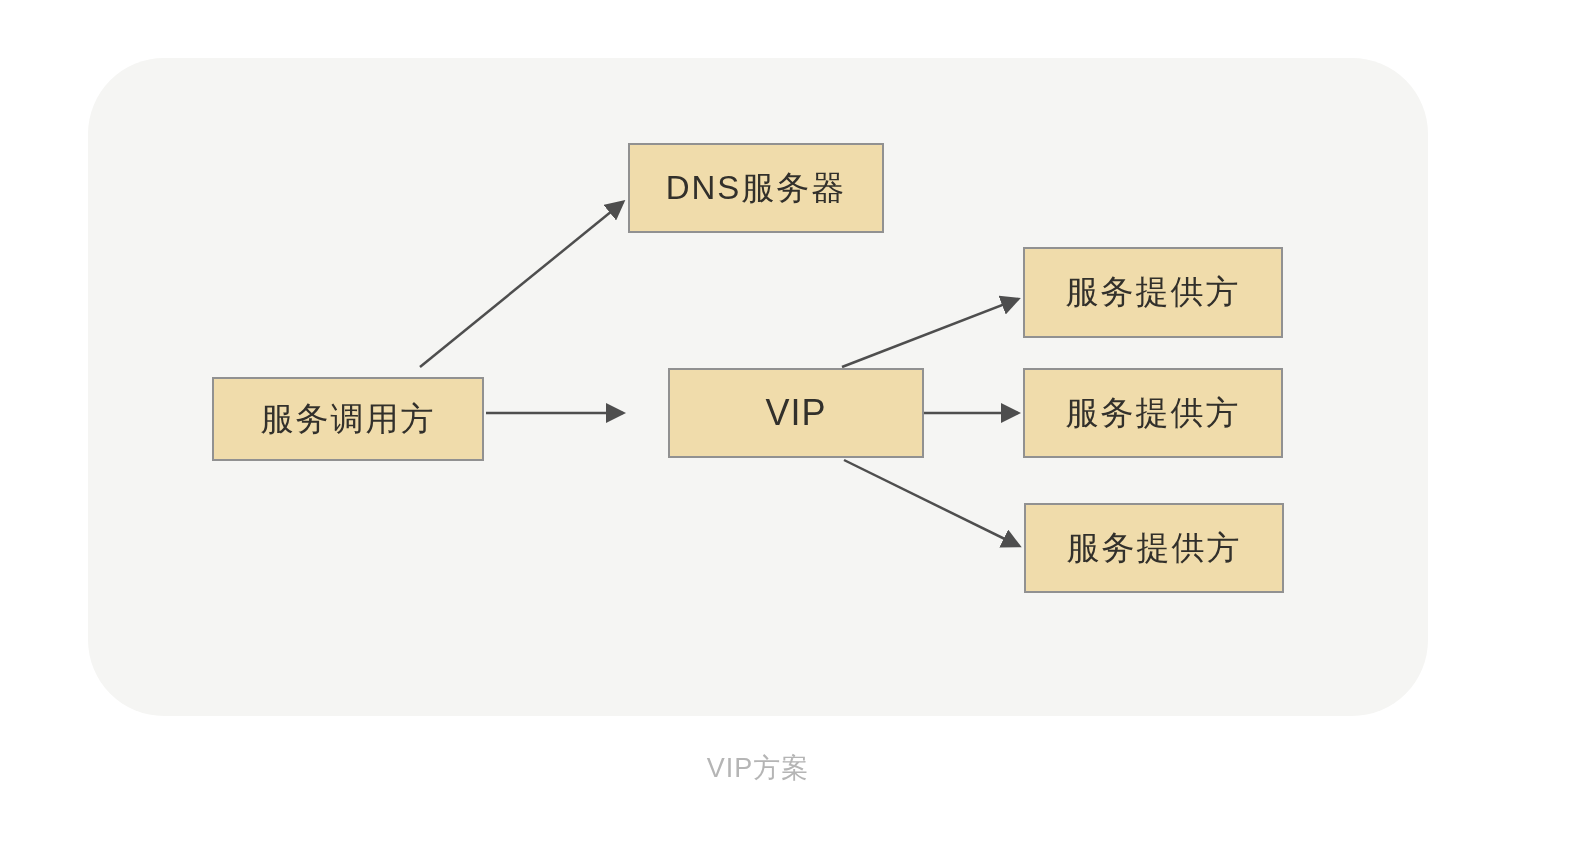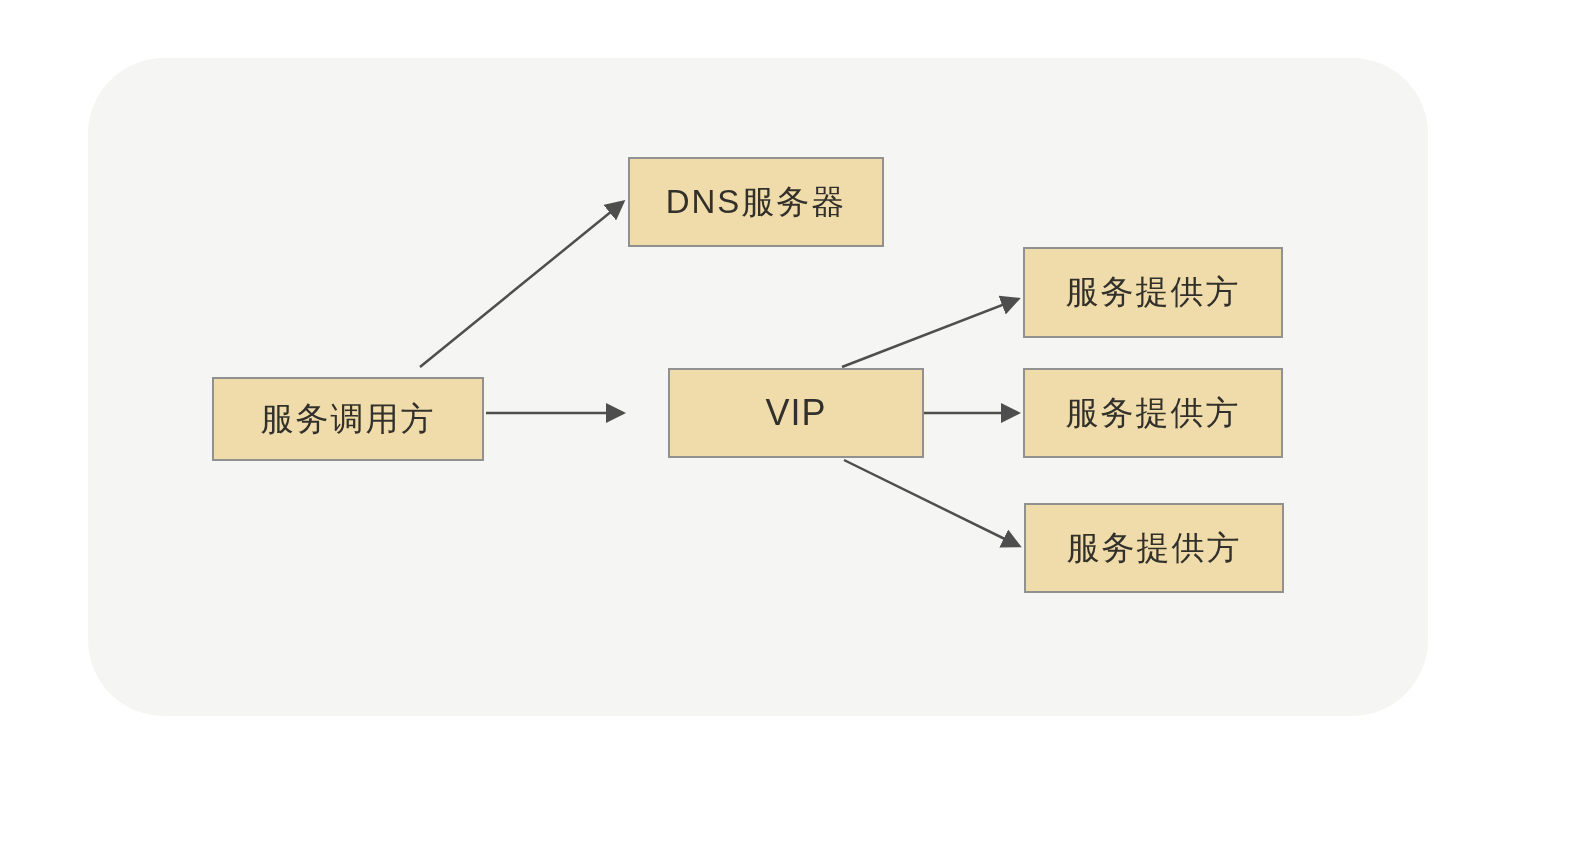--- a/index.html
+++ b/index.html
@@ -31,21 +31,21 @@
     border: 2px solid #919191;
     display: flex;
     align-items: center;
     justify-content: center;
     color: #32302b;
     font-size: 33px;
     letter-spacing: 2px;
     white-space: nowrap;
   }
   .node-caller   { left: 212px;  top: 368px; width: 272px; height: 84px; margin-top: 9px; }
-  .node-dns      { left: 628px;  top: 157px; width: 256px; height: 90px; }
+  .node-dns      { left: 628px;  top: 143px; width: 256px; height: 90px; }
   .node-vip      { left: 628px;  top: 368px; width: 256px; height: 90px; font-size: 36px; letter-spacing: 1px; margin-left: 40px; }
   .node-provider1{ left: 1023px; top: 247px; width: 260px; height: 91px; }
   .node-provider2{ left: 1023px; top: 368px; width: 260px; height: 90px; }
   .node-provider3{ left: 1024px; top: 503px; width: 260px; height: 90px; }
   svg.edges {
     position: absolute;
     left: 0;
     top: 0;
     width: 1580px;
     height: 842px;
@@ -99,14 +99,15 @@
   </div>
 
   <div class="node node-provider2">
     <span>服务提供方</span>
   </div>
 
   <div class="node node-provider3">
     <span>服务提供方</span>
   </div>
 
+  <div class="caption">VIP方案</div>
 
 </div>
 
 </body></html>

